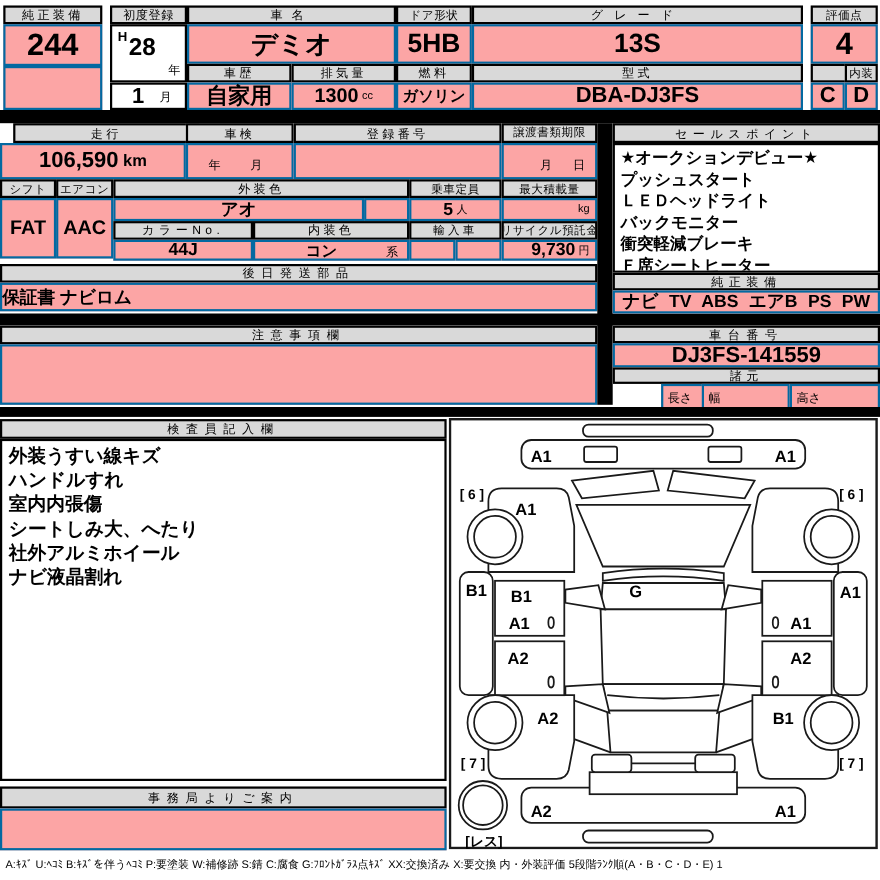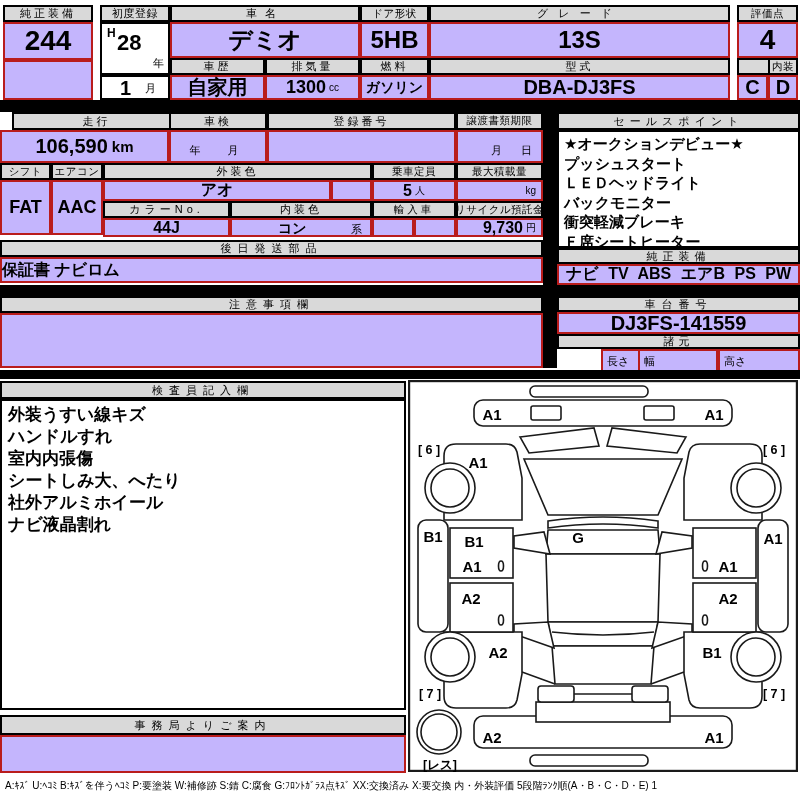--- a/index.html
+++ b/index.html
@@ -1,19 +1,19 @@
 <!DOCTYPE html>
 <html><head>
 <meta charset="utf-8">
 <style>
   * { margin:0; padding:0; box-sizing:border-box; }
   html,body { width:800px; height:800px; background:#fff; }
   body { font-family:"Liberation Sans","DejaVu Sans",sans-serif; color:#000; position:relative; }
   #sheet { position:absolute; left:0; top:0; width:800px; height:800px; background:#fff; overflow:hidden; }
-  .cell { position:absolute; border:2px solid #b91c1c; background:#c4b5fd; }
+  .cell { position:absolute; border:2px solid #0369a1; background:#fca5a5; }
   .hdr  { position:absolute; border:2px solid #000; background:#d9d9d9; display:flex; align-items:center; justify-content:center; font-size:11px; letter-spacing:3px; white-space:nowrap; overflow:hidden; }
   .hdr.tight { letter-spacing:0.5px; font-size:10.5px; }
   .val  { display:flex; align-items:center; justify-content:center; font-weight:bold; white-space:nowrap; }
   .band { position:absolute; background:#000; }
   .unit { font-weight:normal; font-size:10px; margin-left:3px; }
   .big28 { font-size:28px; } .big24 { font-size:24px; } .big20 { font-size:20px; }
   .big18 { font-size:18px; } .big16 { font-size:16px; } .big14 { font-size:14px; }
   .left  { justify-content:flex-start; padding-left:0; }
   .right { justify-content:flex-end; padding-right:5px; }
   .bottom{ align-items:flex-end; padding-bottom:3px; }

